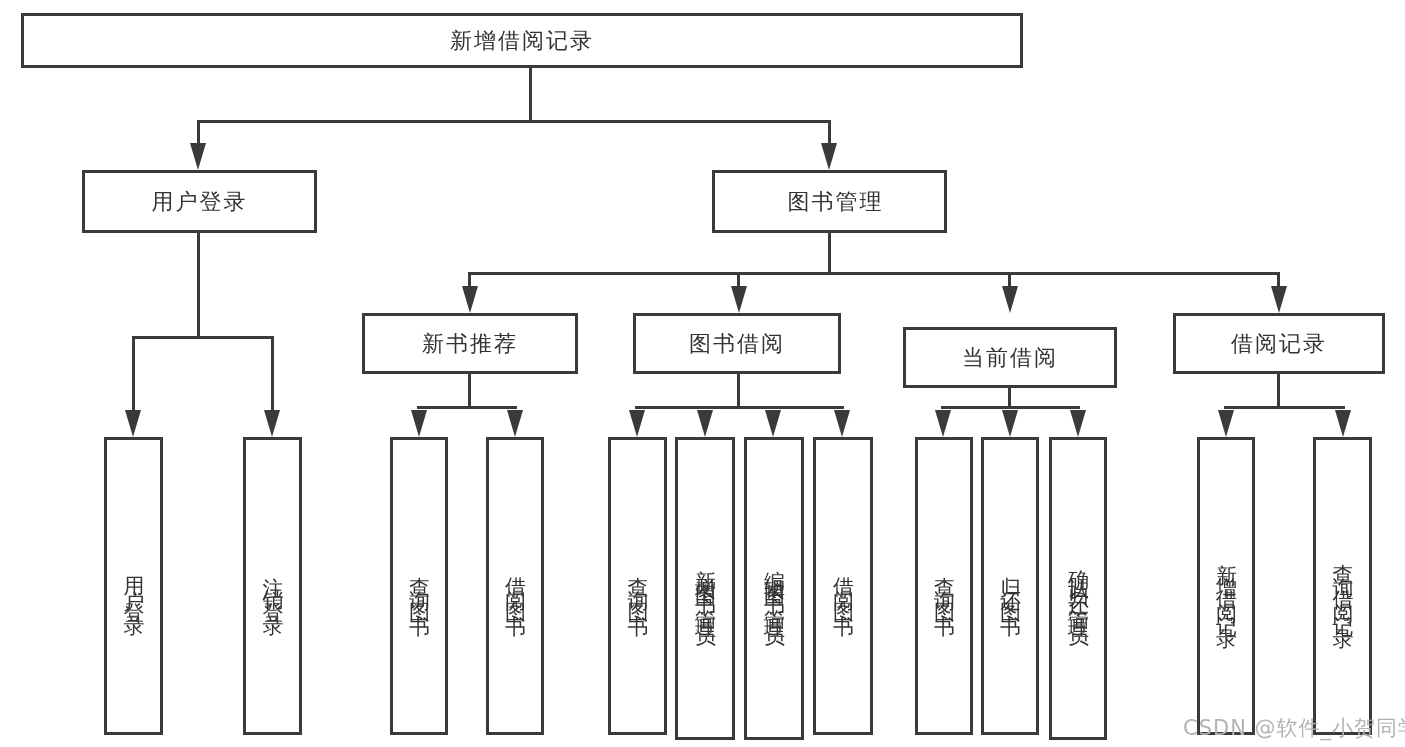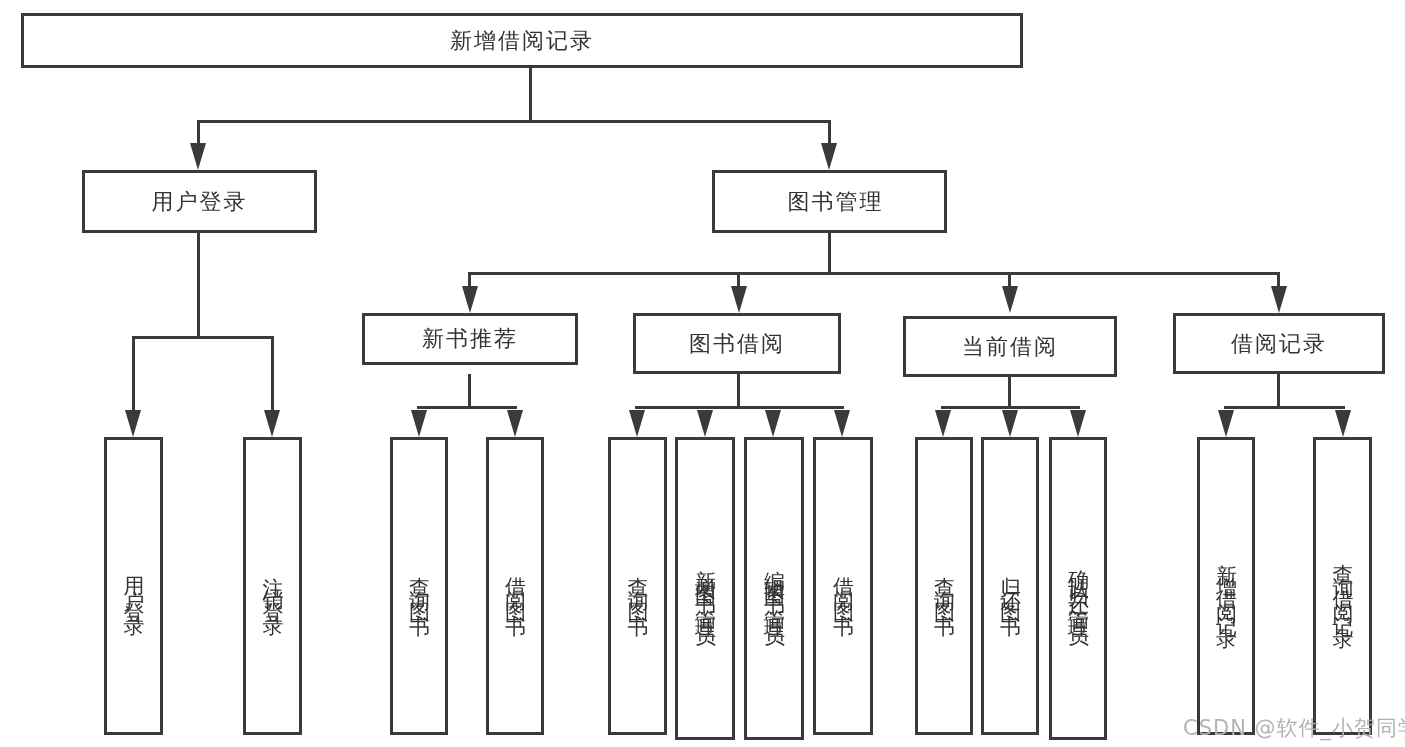--- a/index.html
+++ b/index.html
@@ -93,23 +93,23 @@
   <div class="hline" style="left:468px; top:272px; width:812px;"></div>
   <div class="vline" style="left:468px; top:272px; height:18px;"></div>
   <div class="arrow" style="left:462px; top:286px;"></div>
   <div class="vline" style="left:737px; top:272px; height:18px;"></div>
   <div class="arrow" style="left:731px; top:286px;"></div>
   <div class="vline" style="left:1008px; top:272px; height:18px;"></div>
   <div class="arrow" style="left:1002px; top:286px;"></div>
   <div class="vline" style="left:1277px; top:272px; height:18px;"></div>
   <div class="arrow" style="left:1271px; top:286px;"></div>
 
-  <div class="node h" style="left:362px; top:313px; width:216px; height:52px;font-family:Liberation Mono, monospace;">新书推荐</div>
+  <div class="node h" style="left:362px; top:313px; width:216px; height:61px;font-family:Liberation Mono, monospace;">新书推荐</div>
   <div class="node h" style="left:633px; top:313px; width:208px; height:61px;">图书借阅</div>
-  <div class="node h" style="left:903px; top:316px; width:214px; height:61px;">当前借阅</div>
+  <div class="node h" style="left:903px; top:327px; width:214px; height:61px;">当前借阅</div>
   <div class="node h" style="left:1173px; top:313px; width:212px; height:61px;">借阅记录</div>
 
   <div class="vline" style="left:468px; top:374px; height:35px;"></div>
   <div class="hline" style="left:417px; top:406px; width:100px;"></div>
   <div class="arrow" style="left:411px; top:410px;"></div>
   <div class="arrow" style="left:507px; top:410px;"></div>
 
   <div class="vline" style="left:737px; top:374px; height:35px;"></div>
   <div class="hline" style="left:635px; top:406px; width:209px;"></div>
   <div class="arrow" style="left:629px; top:410px;"></div>

